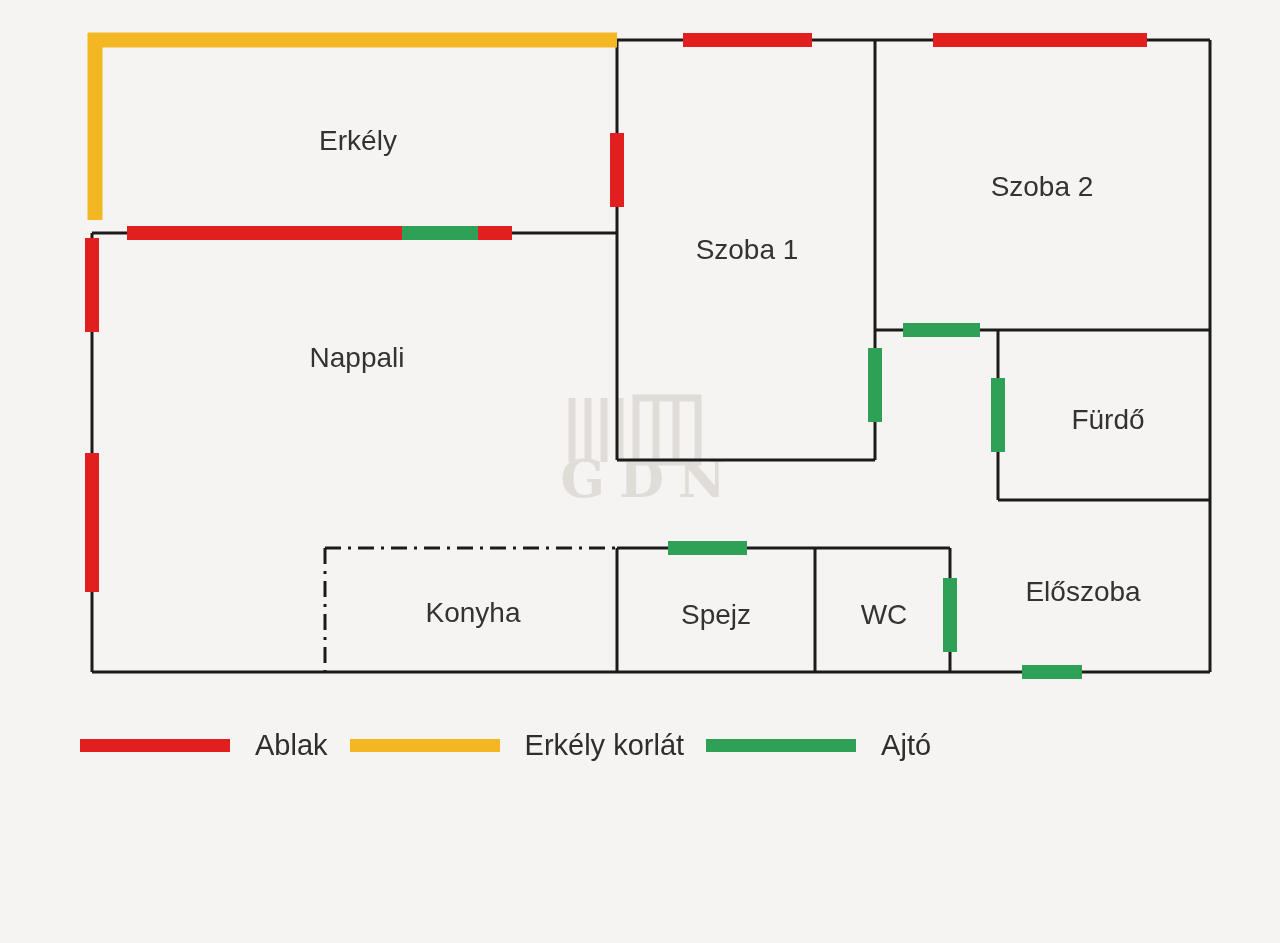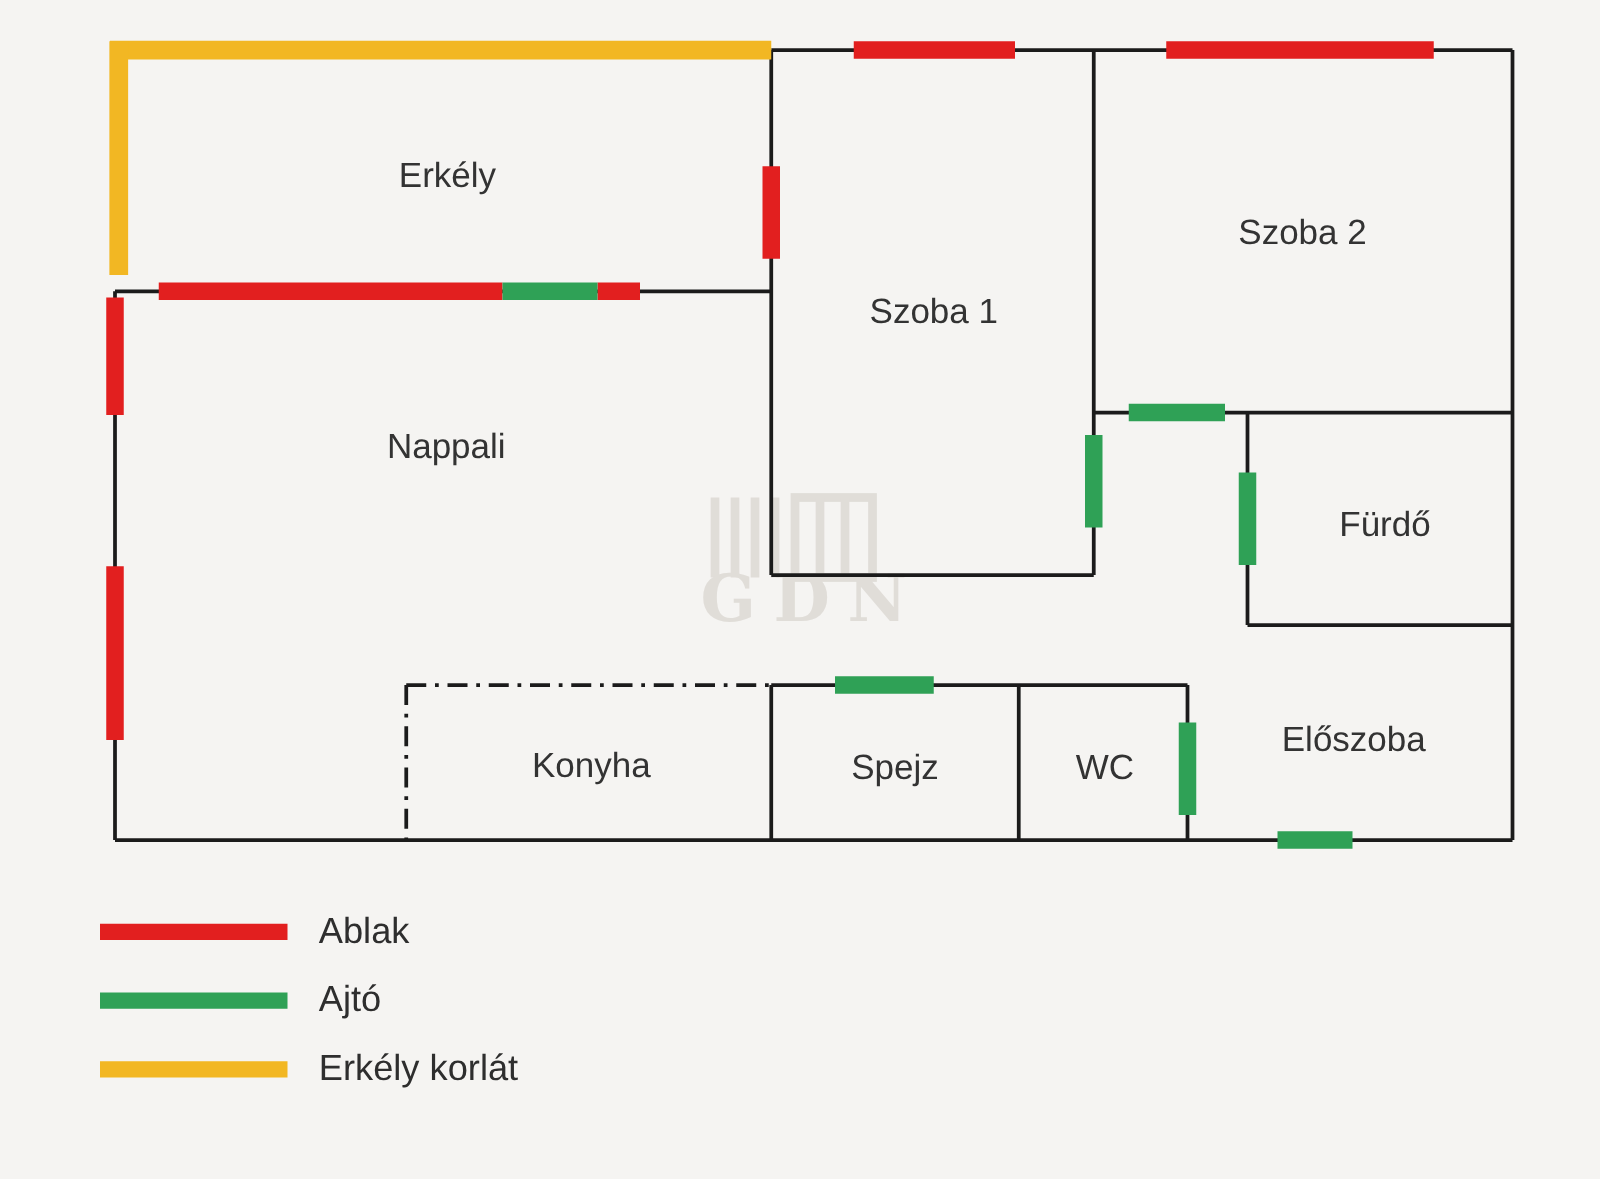--- a/index.html
+++ b/index.html
@@ -1,21 +1,21 @@
 <!DOCTYPE html>
 <html><head>
 <meta charset="utf-8">
 <style>
   html,body{margin:0;padding:0;}
   body{background:#f5f4f2;font-family:"Liberation Sans",sans-serif;}
   .canvas{position:relative;width:1280px;height:943px;background:#f5f4f2;overflow:hidden;}
   .floorplan-svg{position:absolute;left:0;top:0;}
   .room-label{font-family:"Liberation Sans",sans-serif;font-size:28px;fill:#333333;}
   .watermark-text{font-family:"DejaVu Serif",serif;font-size:52px;font-weight:bold;letter-spacing:14px;fill:#e0ddd8;}
-  .legend{position:absolute;left:80px;top:729px;display:flex;flex-direction:column;gap:22px;}
+  .legend{position:absolute;left:80px;top:729px;display:flex;flex-direction:row;gap:22px;}
   .legend-row{display:flex;align-items:center;gap:25px;height:33px;}
   .legend-swatch{width:150px;height:13px;display:inline-block;}
   .legend-label{font-size:29px;color:#2e2e2e;}
 </style>
 </head>
 <body>
 
 <div class="canvas">
 
   <svg id="floorplan-svg" class="floorplan-svg" width="1280" height="943" viewBox="0 0 1280 943" xmlns="http://www.w3.org/2000/svg">
@@ -75,22 +75,22 @@
       <text x="884" y="614" text-anchor="middle" dominant-baseline="central" class="room-label">WC</text>
       <text x="1083" y="591" text-anchor="middle" dominant-baseline="central" class="room-label">Előszoba</text>
     </svg>
 
   <div class="legend">
       <div class="legend-row">
         <span class="legend-swatch" style="background: rgb(226, 31, 31);"></span>
         <span class="legend-label">Ablak</span>
       </div>
       <div class="legend-row">
+        <span class="legend-swatch" style="background: rgb(242, 183, 35);"></span>
+        <span class="legend-label">Erkély korlát</span>
+      </div>
+      <div class="legend-row">
         <span class="legend-swatch" style="background: rgb(47, 161, 86);"></span>
         <span class="legend-label">Ajtó</span>
-      </div>
-      <div class="legend-row">
-        <span class="legend-swatch" style="background: rgb(242, 183, 35);"></span>
-        <span class="legend-label">Erkély korlát</span>
       </div>
     </div>
 
 </div>
 
 </body></html>

